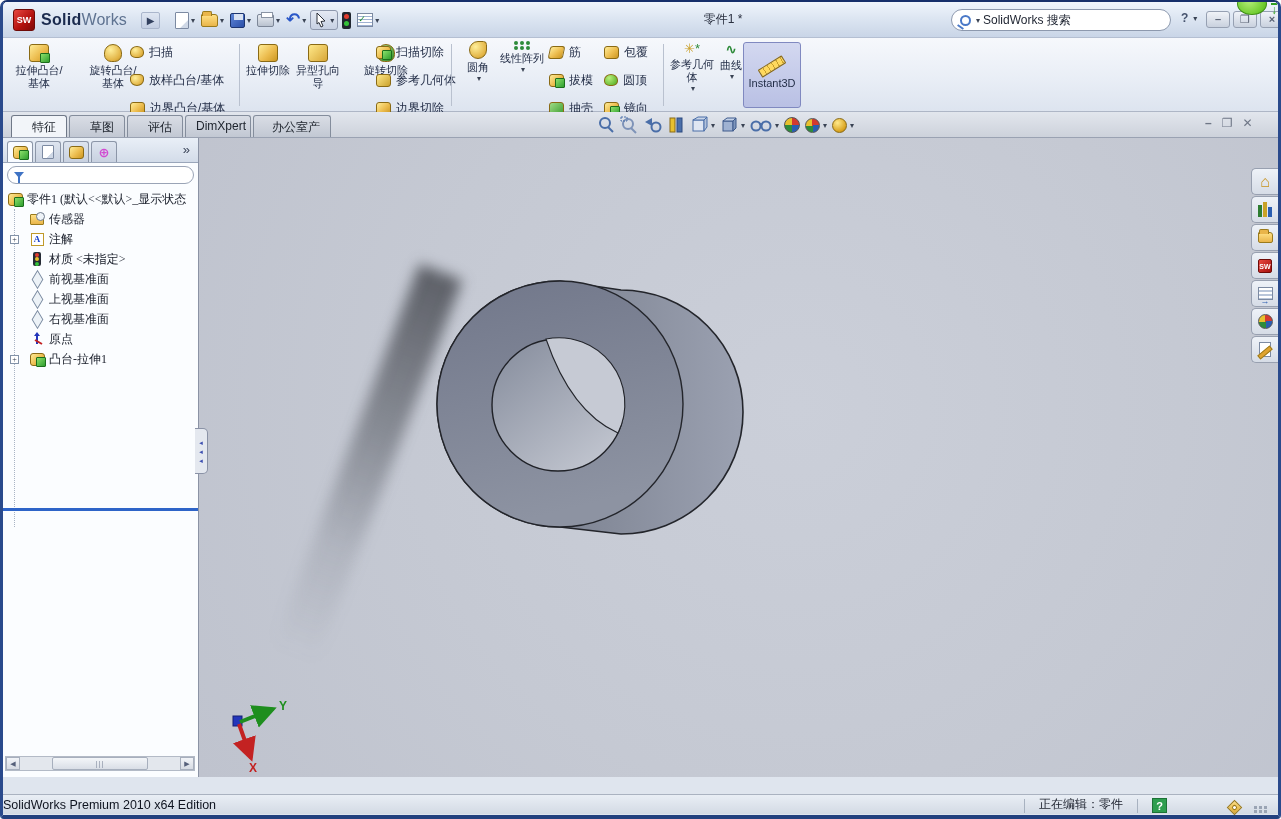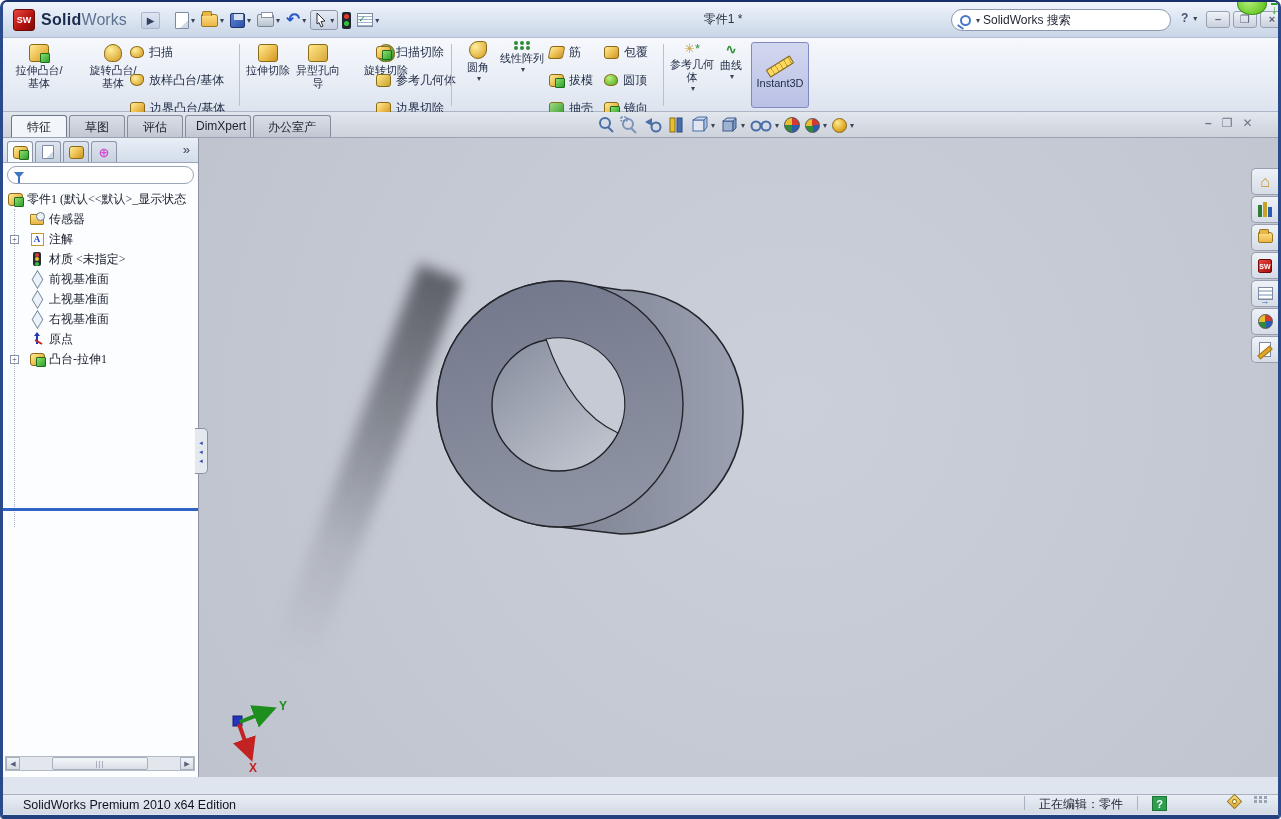--- a/index.html
+++ b/index.html
@@ -64,28 +64,28 @@
   .icube.green::after { content:""; position:absolute; right:-2px; bottom:-2px; width:8px; height:8px;
      background:linear-gradient(135deg,#8be06a,#2f9e2f); border:1px solid #1c6e1c; border-radius:1px; }
   .icube.small { width:15px; height:13px; }
   .icyl { width:18px; height:18px; background:radial-gradient(circle at 35% 30%,#ffef9a,#e2b344 70%,#bd8d1c); border:1px solid #8a6a14; border-radius:50% 50% 40% 40%; }
   .stack { position:absolute; top:4px; display:flex; flex-direction:column; gap:8px; }
   .srow { display:flex; align-items:center; gap:5px; height:20px; padding:0 3px; border-radius:2px; }
   .srow .lbl { font-size:12px; color:#1f2a44; white-space:nowrap; }
   .dropbig { position:absolute; top:3px; display:flex; flex-direction:column; align-items:center; width:44px; }
   .dropbig .lbl { font-size:11px; line-height:13px; text-align:center; color:#1f2a44; margin-top:2px; }
   #instant3d { position:absolute; left:740px; top:4px; width:58px; height:66px; border:1px solid #8089c0; border-radius:3px;
-    background:linear-gradient(180deg,#d3d8f0,#b9c0e4); display:flex; flex-direction:column; align-items:center; justify-content:center; gap:6px;margin-left:8px; }
+    background:linear-gradient(180deg,#d3d8f0,#b9c0e4); display:flex; flex-direction:column; align-items:center; justify-content:center; gap:6px; }
   #instant3d .lbl { font-size:11px; color:#1f2a44; }
   .ruler { width:28px; height:9px; transform:rotate(-32deg); background:repeating-linear-gradient(90deg,#ffd95e 0 4px,#caa12c 4px 5px); border:1px solid #8a6a14; border-radius:1px; }
 
   
   #tabstrip { position:absolute; left:0; top:110px; width:100%; height:26px;
     background:linear-gradient(180deg,#e2e6ed,#cdd2db); border-bottom:1px solid #9aa2b2; }
-  .rtab { position:absolute; top:3px; height:22px; padding:3px 10px 0; font-size:12px; color:#20262f; text-align:center;
+  .rtab { position:absolute; top:3px; height:22px; padding:3px 10px 0; font-size:12px; color:#20262f; text-align:right;
     border:1px solid #848d9c; border-bottom:none; border-radius:3px 3px 0 0;
     background:linear-gradient(180deg,#d9dde5,#c2c8d3); }
   .rtab.active { background:#f2f5f9; font-weight:normal; border-color:#6f7887; }
   #headsup { position:absolute; left:594px; top:2px; height:22px; display:flex; align-items:center; gap:5px; }
   .hicon { display:flex; align-items:center; gap:1px; }
   #docctl { position:absolute; left:1202px; top:4px; display:flex; gap:10px; color:#6e7686; font-weight:bold; font-size:12px; }
 
   
   #viewport { position:absolute; left:196px; top:136px; width:1085px; height:639px;
     background:radial-gradient(circle at 55% 42%,#cbcfd9 0%,#c5c9d3 55%,#bfc3ce 100%); overflow:hidden; }
@@ -140,22 +140,22 @@
   .propdoc::after { content:""; position:absolute; left:-3px; bottom:1px; width:14px; height:3px; background:#e0a32e; transform:rotate(-40deg); border:1px solid #9a7a1c; }
 
   
   #bottombar { position:absolute; left:0; top:775px; width:100%; height:17px; background:linear-gradient(180deg,#d6dae2,#c3c9d3); border-top:1px solid #9aa2b2; display:flex; align-items:center; }
   .navbtn { width:16px; height:14px; margin-left:1px; background:linear-gradient(180deg,#e2e6ec,#ccd2db); border:1px solid #9aa3b2; color:#6a7384; font-size:7px; text-align:center; line-height:13px; }
   .mtab { height:16px; padding:1px 12px 0; font-size:12px; color:#20262f; border:1px solid #8a93a4; border-bottom:none; margin-left:3px;
     background:linear-gradient(180deg,#cfd4dd,#bfc5d0); border-radius:2px 2px 0 0; }
   .mtab.active { background:#eef1f5; }
   #statusbar { position:absolute; left:0; top:792px; width:100%; height:20px;
     background:linear-gradient(180deg,#e9eef5,#d3dae4); border-top:1px solid #aab2c0; display:flex; align-items:center; }
-  #status-left { padding-left:20px; color:#0f1420; font-size:12.5px; }
-  #status-right { position:absolute; right:10px; display:flex; align-items:flex-start; gap:14px;margin-left:44px; }
+  #status-left { padding-left:0; color:#0f1420; font-size:12.5px; }
+  #status-right { position:absolute; right:10px; display:flex; align-items:flex-end; gap:14px;margin-left:44px; }
   .ssep { width:1px; height:14px; background:#a8b2c0; }
   .qhelp { width:15px; height:15px; background:#2e9e4f; border:1px solid #1d7236; color:#fff; font-weight:bold; font-size:11px; text-align:center; line-height:14px; }
   .tag { width:11px; height:11px; background:linear-gradient(135deg,#ffe084,#dca62e); border:1px solid #9a7a1c; transform:rotate(45deg); position:relative; }
   .tag::after { content:""; position:absolute; left:2px; top:2px; width:3px; height:3px; border-radius:50%; background:#fff; border:1px solid #9a7a1c; }
   .grip { display:grid; grid-template-columns:repeat(3,4px); grid-gap:1px; }
   .grip i { width:3px; height:3px; background:#9aa4b4; }
 </style>
 </head>
 <body>
 

